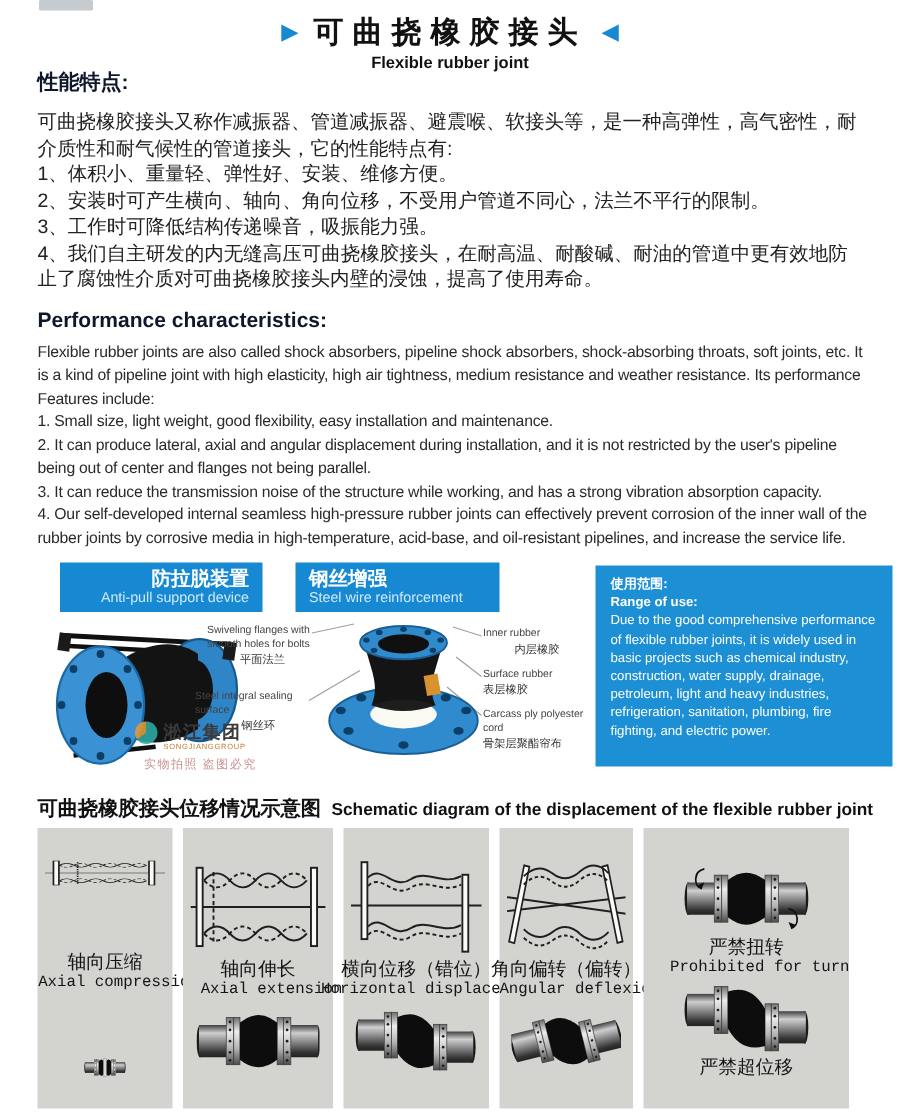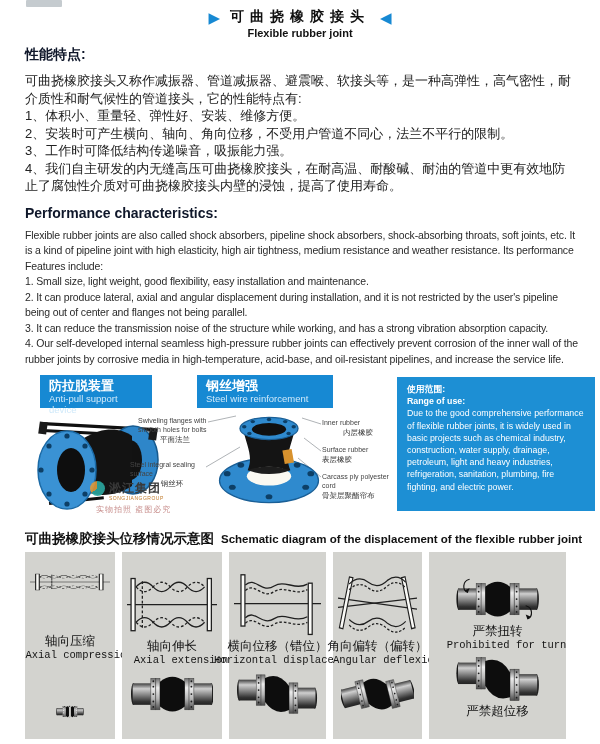--- a/index.html
+++ b/index.html
@@ -5,39 +5,39 @@
   html,body{margin:0;padding:0;}
   body{width:600px;height:744px;background:#ffffff;position:relative;overflow:hidden;
        font-family:"Liberation Sans",sans-serif;color:#1c1c1c;}
   #page{position:absolute;inset:0;}
   #artifact{position:absolute;left:26px;top:0;width:36px;height:7px;background:#95a0a8;opacity:.55;border-radius:1px;}
 
   
   #header{position:absolute;top:8px;left:0;width:100%;text-align:center;}
   .title-row{display:flex;align-items:center;justify-content:center;gap:10px;}
   .tri{color:#1789d3;font-size:15px;line-height:1;}
-  .title-zh{font-size:14px;font-weight:bold;letter-spacing:6px;color:#111;}
+  .title-zh{font-size:20px;font-weight:bold;letter-spacing:6px;color:#111;}
   .title-en{font-size:11px;font-weight:bold;color:#111;margin-top:1px;}
 
   
   #features{position:absolute;top:46px;left:25px;width:553px;}
   .h-zh,.h-en{font-size:14px;font-weight:bold;color:#0f172a;}
   .h-zh{margin:0 0 8px 0;}
   .h-en{margin:10px 0 7px 0;}
   .zh{font-size:13px;line-height:17.5px;margin:0;color:#222;}
   .en{font-size:10.5px;letter-spacing:-0.15px;line-height:15.5px;margin:0;color:#2a2a2a;}
 
   
   #middle{position:absolute;top:372px;left:0;width:600px;height:160px;}
   .leads{position:absolute;left:0;top:0;pointer-events:none;}
   .bluelabel{position:absolute;top:3px;height:33px;background:#1789d3;color:#fff;
              padding:3px 9px;box-sizing:border-box;}
   .bluelabel .bz{font-size:13px;font-weight:bold;line-height:15px;}
   .bluelabel .be{font-size:9.5px;color:#cfe9fa;line-height:11px;}
-  #label1{left:40px;width:112px;}
+  #label1{left:40px;width:135px;text-align:right;}
   #label2{left:197px;width:136px;}
   .photo{position:absolute;}
   #photo1{left:28px;top:40px;width:142px;height:112px;}
   #photo2{left:205px;top:32px;width:128px;height:112px;}
   .watermark{position:absolute;left:90px;top:108px;width:120px;}
   .wm-row{display:flex;align-items:center;gap:4px;}
   .wm-logo{width:15px;height:15px;border-radius:50%;
            background:conic-gradient(#2aa8a1 0 65%,#e09a3a 65% 100%);opacity:.9;}
   .wm-name{font-size:12px;font-weight:bold;color:#3a3a3a;letter-spacing:1px;}
   .wm-sub{font-size:5px;color:#c07a2a;letter-spacing:.5px;margin-left:19px;margin-top:-2px;}

